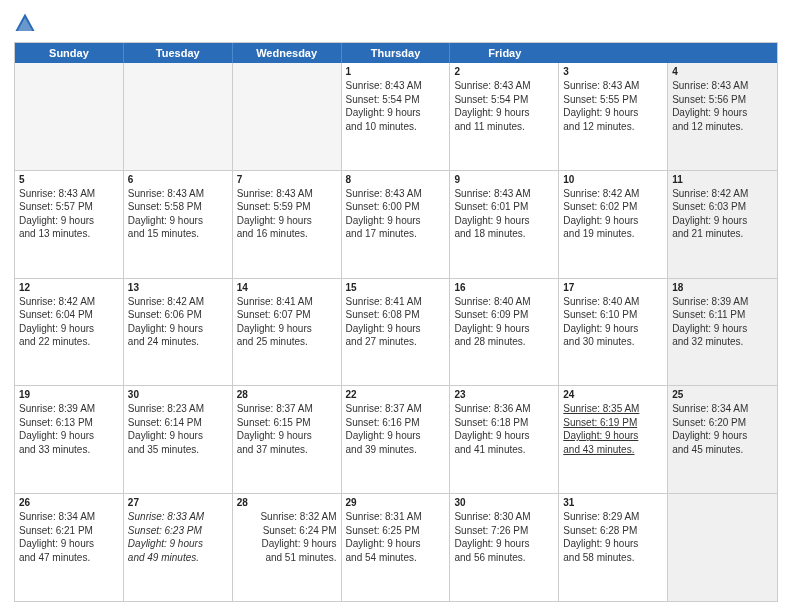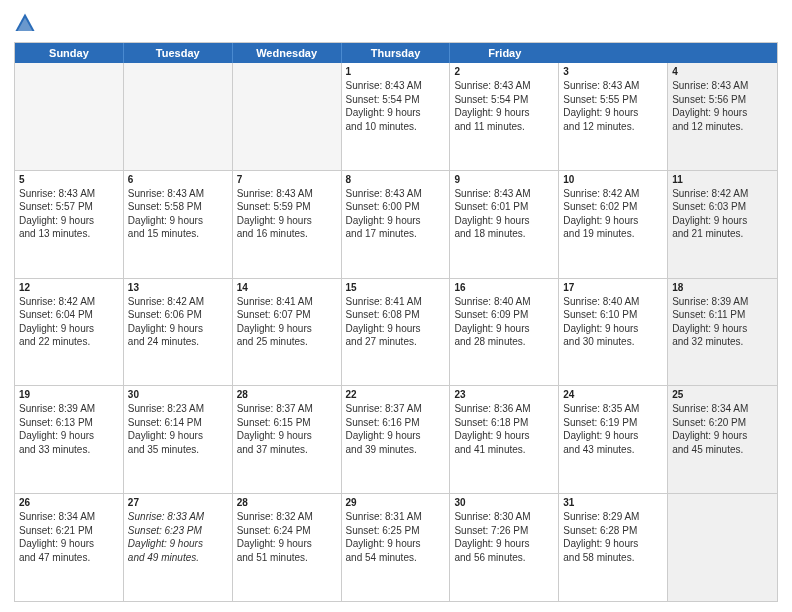--- a/index.html
+++ b/index.html
@@ -306,21 +306,21 @@
           </div>
           <div class="cal-cell">
             <div class="day-num">23</div>
             <div class="day-info" style="white-space: pre-line;">Sunrise: 8:36 AM
 Sunset: 6:18 PM
 Daylight: 9 hours
 and 41 minutes.</div>
           </div>
           <div class="cal-cell">
             <div class="day-num">24</div>
-            <div class="day-info" style="white-space: pre-line;">Sunrise: 8:35 AM
+            <div class="day-info" style="white-space: pre-line; text-decoration: underline;">Sunrise: 8:35 AM
 Sunset: 6:19 PM
 Daylight: 9 hours
 and 43 minutes.</div>
           </div>
           <div class="cal-cell shaded">
             <div class="day-num">25</div>
             <div class="day-info" style="white-space: pre-line;">Sunrise: 8:34 AM
 Sunset: 6:20 PM
 Daylight: 9 hours
 and 45 minutes.</div>
@@ -336,21 +336,21 @@
           </div>
           <div class="cal-cell">
             <div class="day-num">27</div>
             <div class="day-info" style="white-space: pre-line; font-style: italic;">Sunrise: 8:33 AM
 Sunset: 6:23 PM
 Daylight: 9 hours
 and 49 minutes.</div>
           </div>
           <div class="cal-cell">
             <div class="day-num">28</div>
-            <div class="day-info" style="white-space: pre-line;">Sunrise: 8:32 AM
+            <div class="day-info" style="white-space: pre-line; text-align: right;">Sunrise: 8:32 AM
 Sunset: 6:24 PM
 Daylight: 9 hours
 and 51 minutes.</div>
           </div>
           <div class="cal-cell">
             <div class="day-num">29</div>
             <div class="day-info" style="white-space: pre-line;">Sunrise: 8:31 AM
 Sunset: 6:25 PM
 Daylight: 9 hours
 and 54 minutes.</div>

